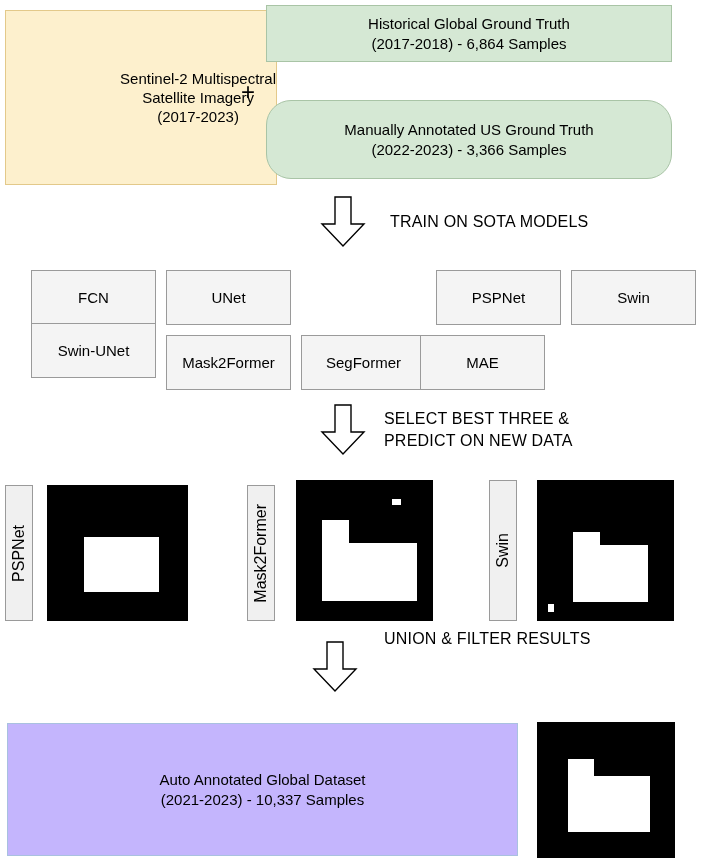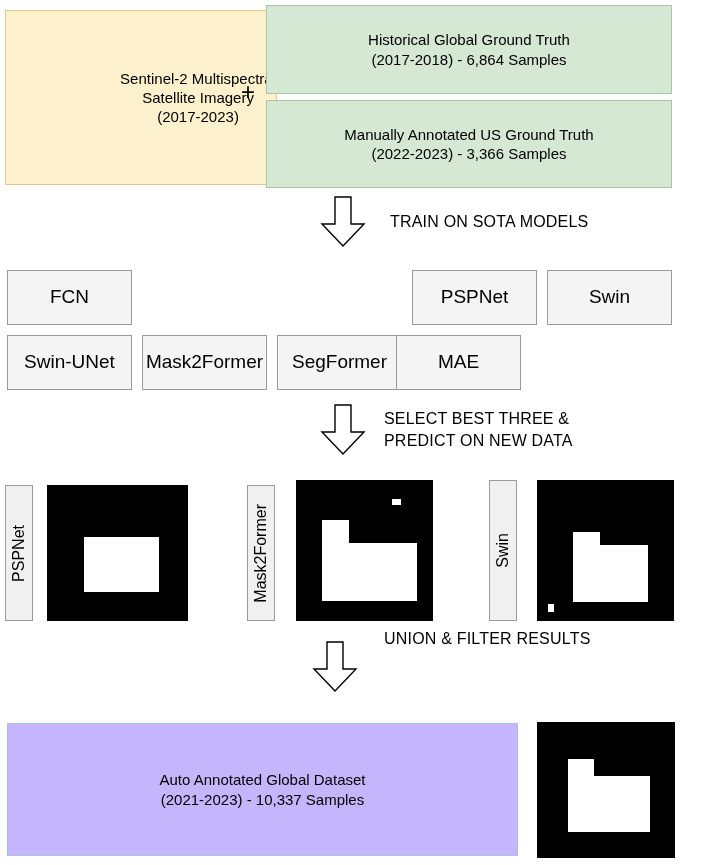--- a/index.html
+++ b/index.html
@@ -41,21 +41,22 @@
     font-size: 15px;
   }
   .box-result {
     background: #c4b5fd;
     border-color: #a9c1e0;
     font-size: 15px;
   }
   .box-model {
     background: #f4f4f4;
     border: 1px solid #9a9a9a;
-    font-size: 19px;
+    font-size: 15px;
+    margin-left: 24px;
   }
   .plus-sign {
     font-size: 24px;
     line-height: 1;
     display: flex;
     align-items: center;
     justify-content: center;
   }
 
   
@@ -93,46 +94,49 @@
 <div id="canvas">
 
   <div class="abs flowbox box-source" style="left:5px; top:10px; width:272px; height:175px;justify-content:flex-end;">
     <span>Sentinel-2 Multispectral
 Satellite Imagery
 (2017-2023)</span>
   </div>
 
   <div class="abs plus-sign" style="left:234px; top:78px; width:28px; height:28px;">+</div>
 
-  <div class="abs flowbox box-gt" style="left:266px; top:5px; width:406px; height:89px;">
+  <div class="abs flowbox box-gt" style="left:266px; top:5px; width:406px; height:57px;">
     <span>Historical Global Ground Truth
 (2017-2018) - 6,864 Samples</span>
   </div>
 
-  <div class="abs flowbox box-gt" style="left:266px; top:100px; width:406px; height:88px;">
+  <div class="abs flowbox box-gt" style="left:266px; top:100px; width:406px; height:79px;border-radius:25px;">
     <span>Manually Annotated US Ground Truth
 (2022-2023) - 3,366 Samples</span>
   </div>
 
   <svg class="abs arrow" style="left:318px; top:196px;" width="50" height="52" viewBox="0 0 50 52">
     <polygon points="17,1 33,1 33,28 46,28 25,50 4,28 17,28" fill="#ffffff" stroke="#000000" stroke-width="1.4" stroke-linejoin="miter"></polygon>
   </svg>
   <div class="abs caption" style="left:390px; top:205px; width:300px; height:34px;">TRAIN ON SOTA MODELS</div>
 
   <div class="abs flowbox box-model" style="left:7px;   top:270px; width:125px; height:55px;">
     <span>FCN</span>
   </div>
+  <div class="abs flowbox box-model" style="left:142px; top:270px; width:125px; height:55px;">
+    <span>UNet</span>
+  </div>
   <div class="abs flowbox box-model" style="left:412px; top:270px; width:125px; height:55px;">
     <span>PSPNet</span>
   </div>
   <div class="abs flowbox box-model" style="left:547px; top:270px; width:125px; height:55px;">
     <span>Swin</span>
   </div>
 
-  <div class="abs flowbox box-model" style="left:7px;   top:335px; width:125px; height:55px;">
+  <div class="abs flowbox box-model" style="left:7px;   top:323px; width:125px; height:55px;">
     <span>Swin-UNet</span>
   </div>
   <div class="abs flowbox box-model" style="left:142px; top:335px; width:125px; height:55px;">
     <span>Mask2Former</span>
   </div>
   <div class="abs flowbox box-model" style="left:277px; top:335px; width:125px; height:55px;">
     <span>SegFormer</span>
   </div>
   <div class="abs flowbox box-model" style="left:396px; top:335px; width:125px; height:55px;">
     <span>MAE</span>

